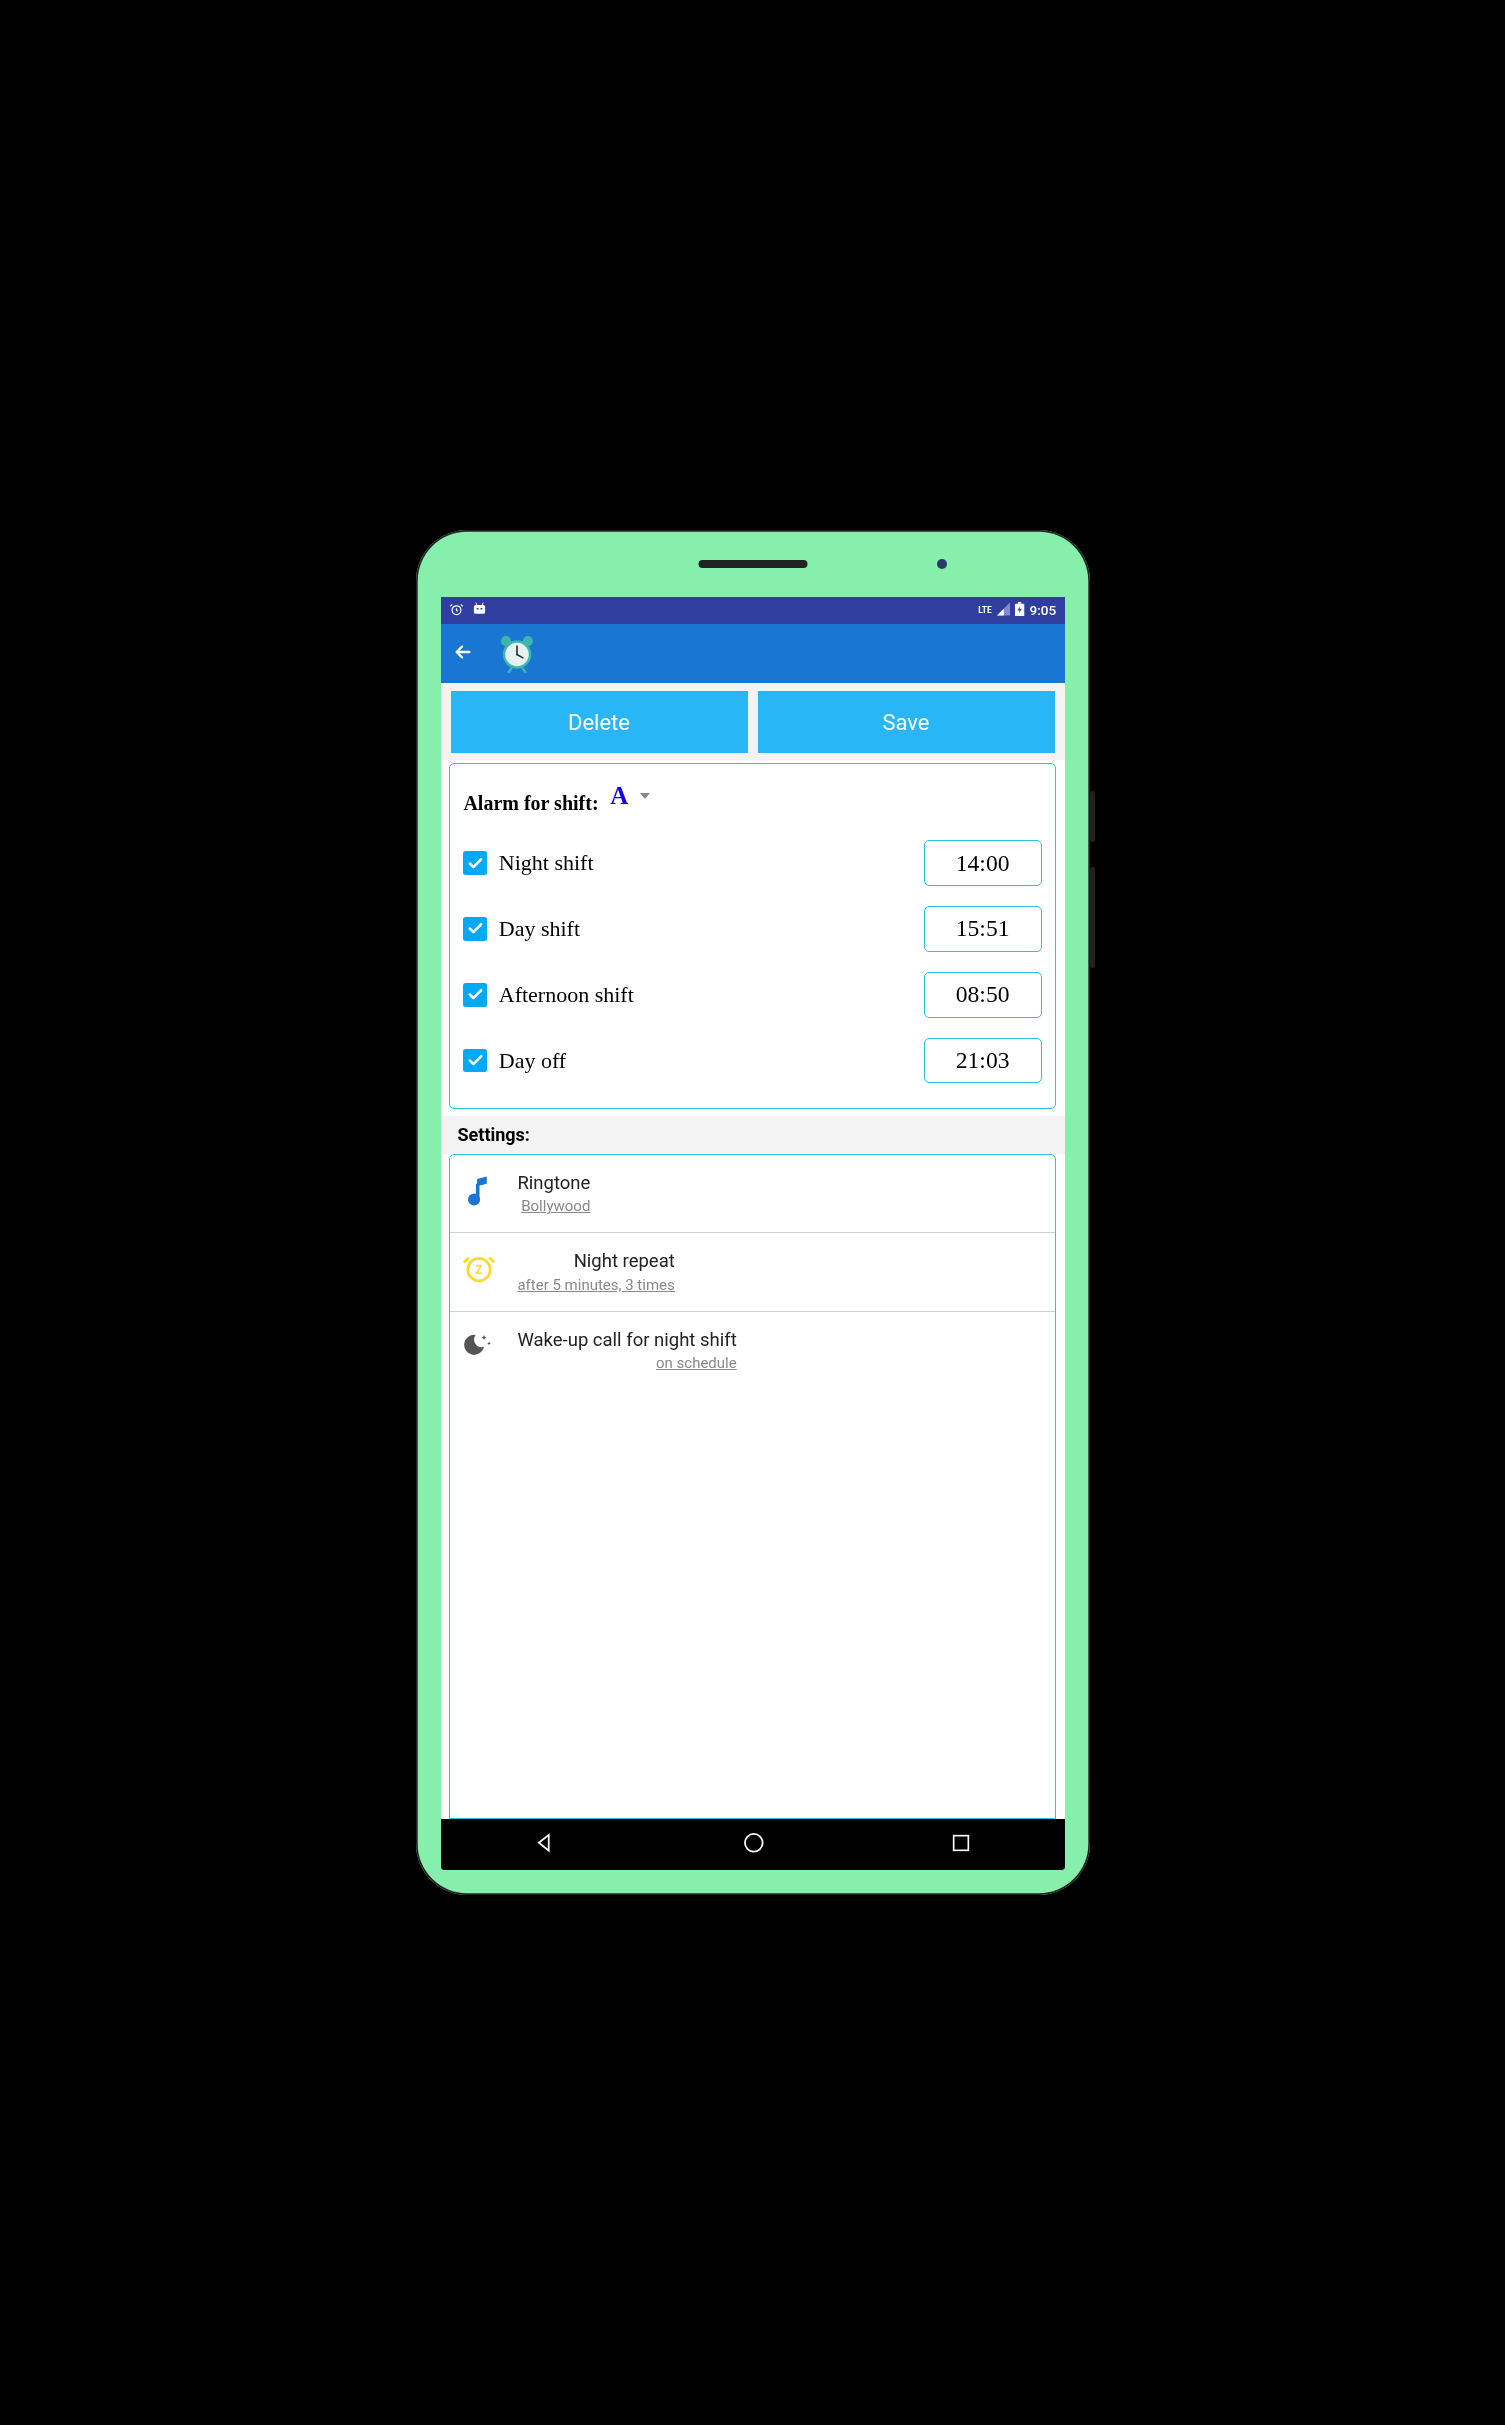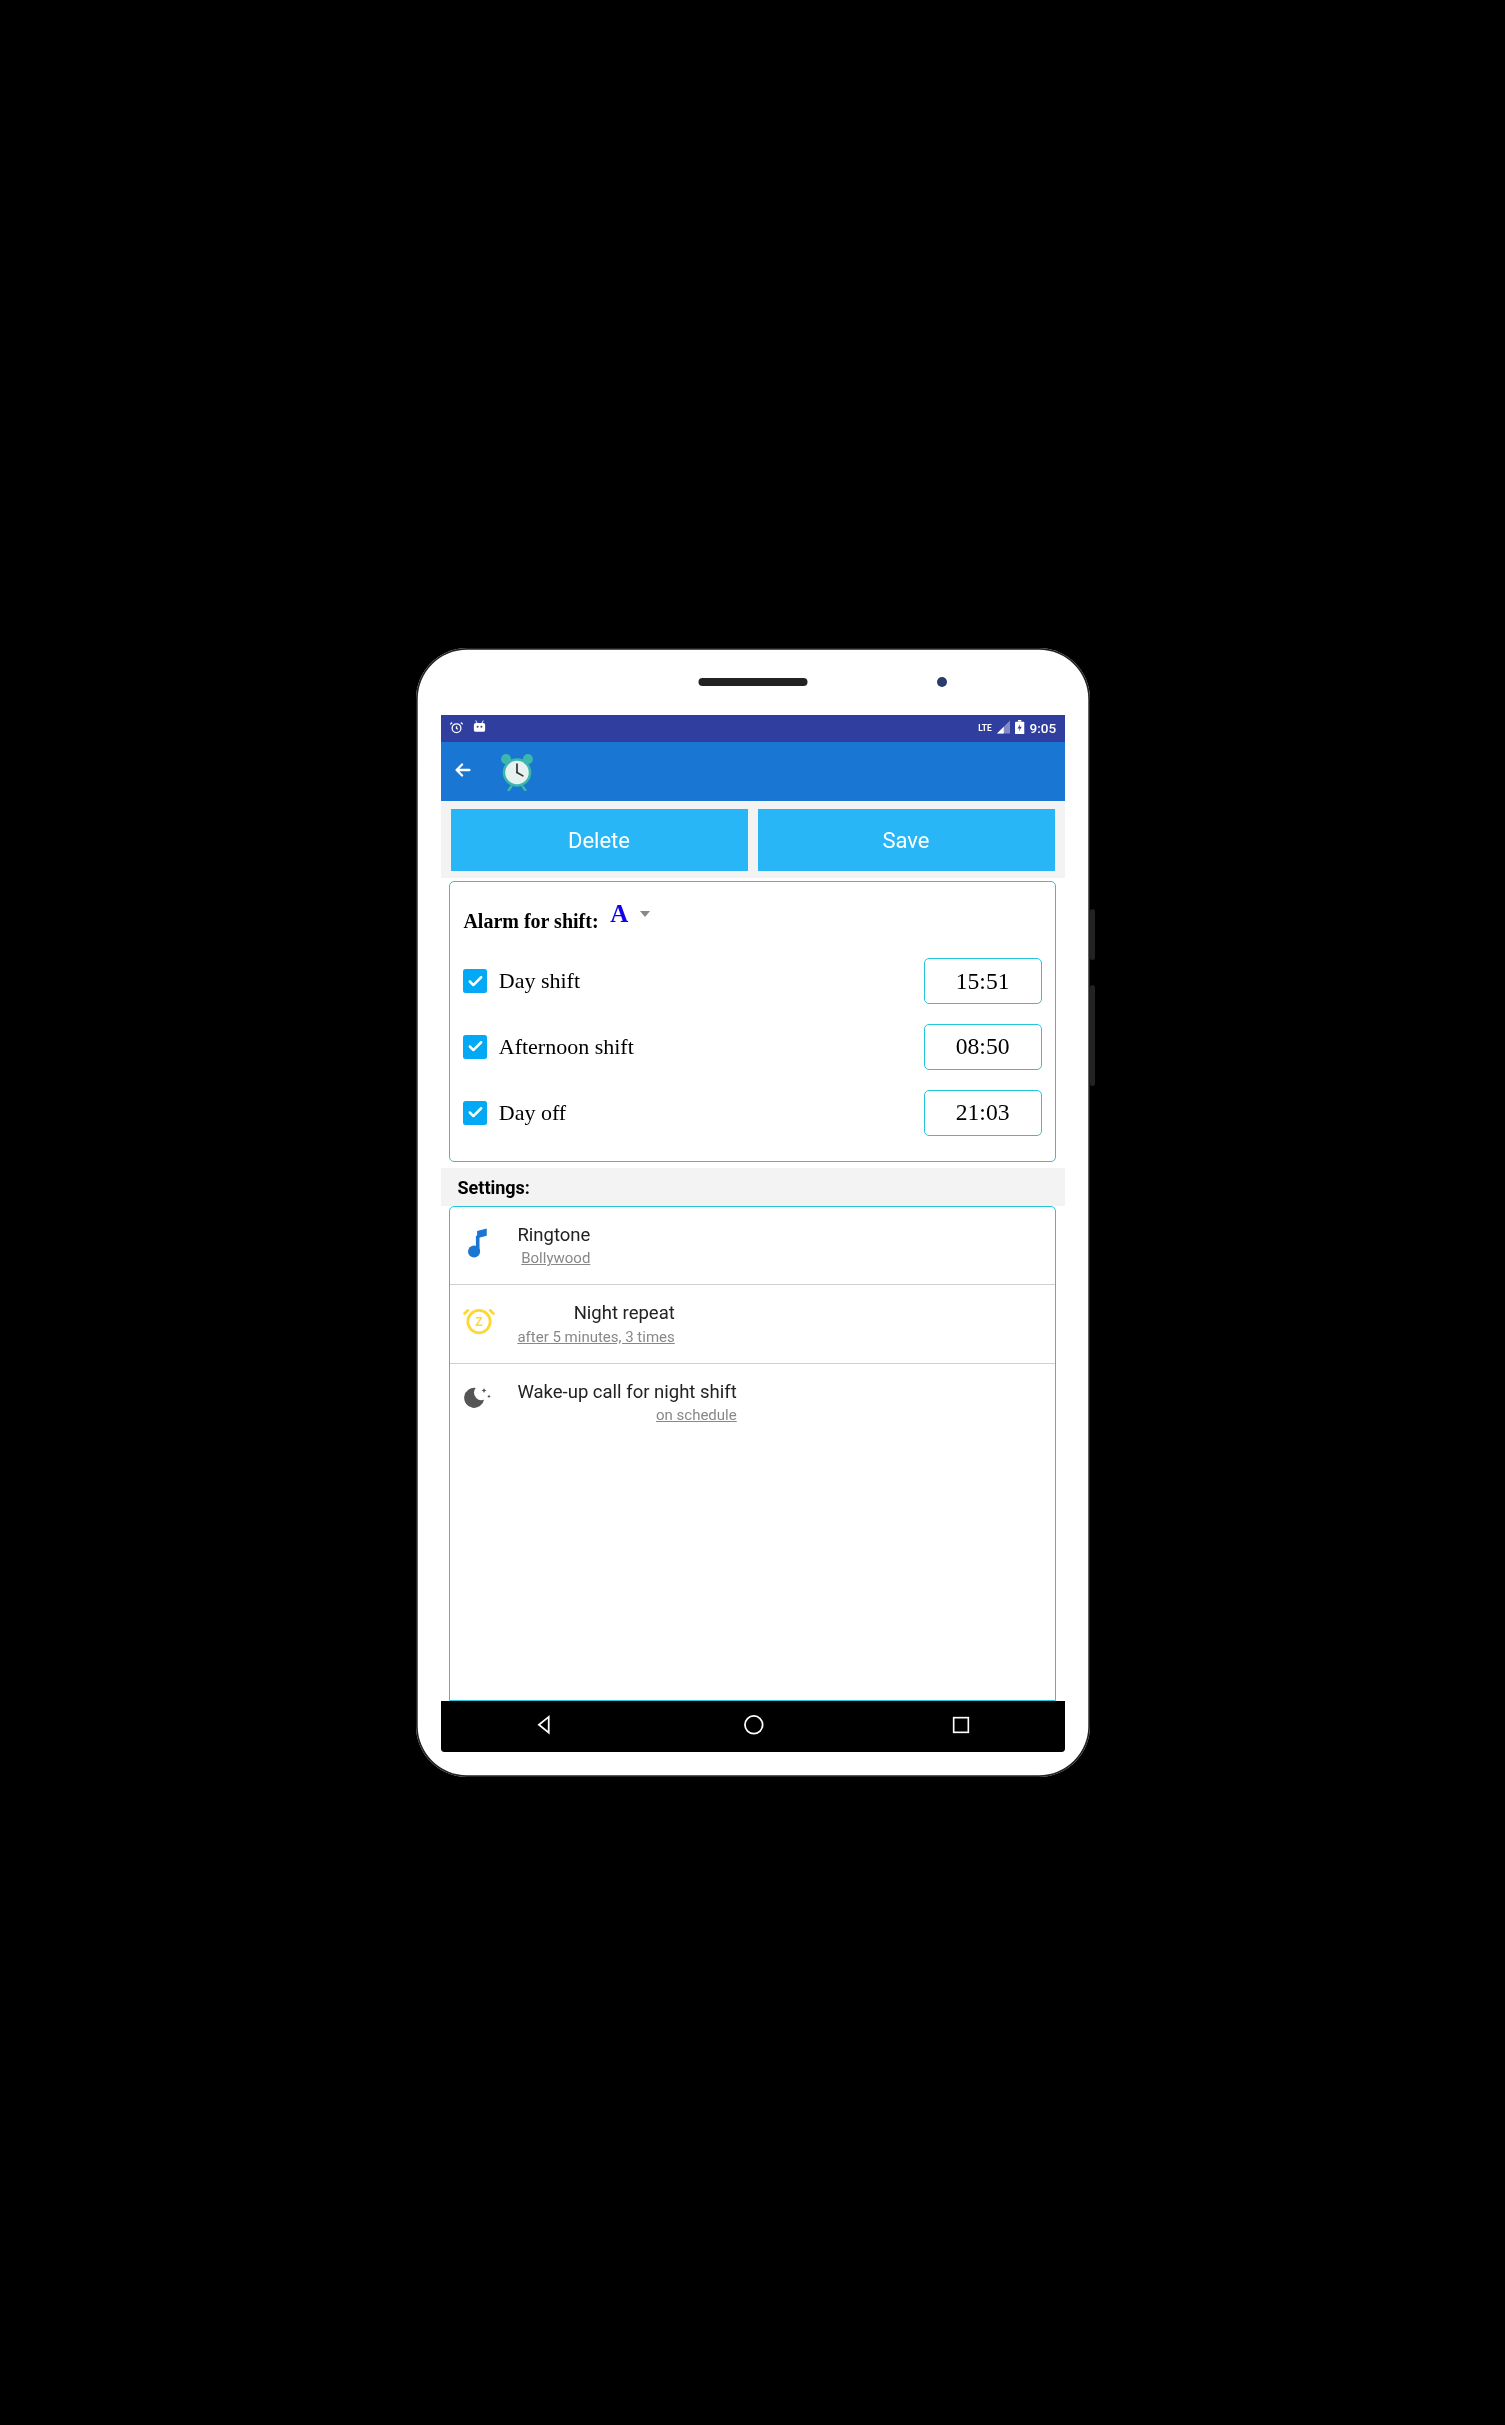--- a/index.html
+++ b/index.html
@@ -7,22 +7,22 @@
     background: #000;
     font-family: Roboto, "Helvetica Neue", Arial, sans-serif;
     display: flex;
     justify-content: center;
     align-items: center;
     min-height: 100vh;
     padding: 34px;
   }
   .phone-frame {
     width: 674px;
-    height: 1129px;
-    background: #ffffff;
+    height: 1365px;
+    background: #86efac;
     border-radius: 51px;
     padding: 67px 25px 76px 25px;
     position: relative;
     box-shadow: inset 0 0 0 1.7px #222;
   }
   .phone-speaker {
     position: absolute;
     top: 30px;
     left: 50%;
     transform: translateX(-50%);
@@ -278,20 +278,29 @@
         </span>
         <span class="drop-caret"></span>
       </div>
       <div id="shift-rows">
           <div class="shift-row">
             <div class="chk">
               <svg width="17" height="17" viewBox="0 0 24 24" fill="none" stroke-width="3.5" stroke-linecap="round" stroke-linejoin="round">
                 <polyline points="4 12 9 17 20 6"></polyline>
               </svg>
             </div>
+            <span class="shift-label">Night shift</span>
+            <div class="time-box">14:00</div>
+          </div>
+          <div class="shift-row">
+            <div class="chk">
+              <svg width="17" height="17" viewBox="0 0 24 24" fill="none" stroke-width="3.5" stroke-linecap="round" stroke-linejoin="round">
+                <polyline points="4 12 9 17 20 6"></polyline>
+              </svg>
+            </div>
             <span class="shift-label">Day shift</span>
             <div class="time-box">15:51</div>
           </div>
           <div class="shift-row">
             <div class="chk">
               <svg width="17" height="17" viewBox="0 0 24 24" fill="none" stroke-width="3.5" stroke-linecap="round" stroke-linejoin="round">
                 <polyline points="4 12 9 17 20 6"></polyline>
               </svg>
             </div>
             <span class="shift-label">Afternoon shift</span>

